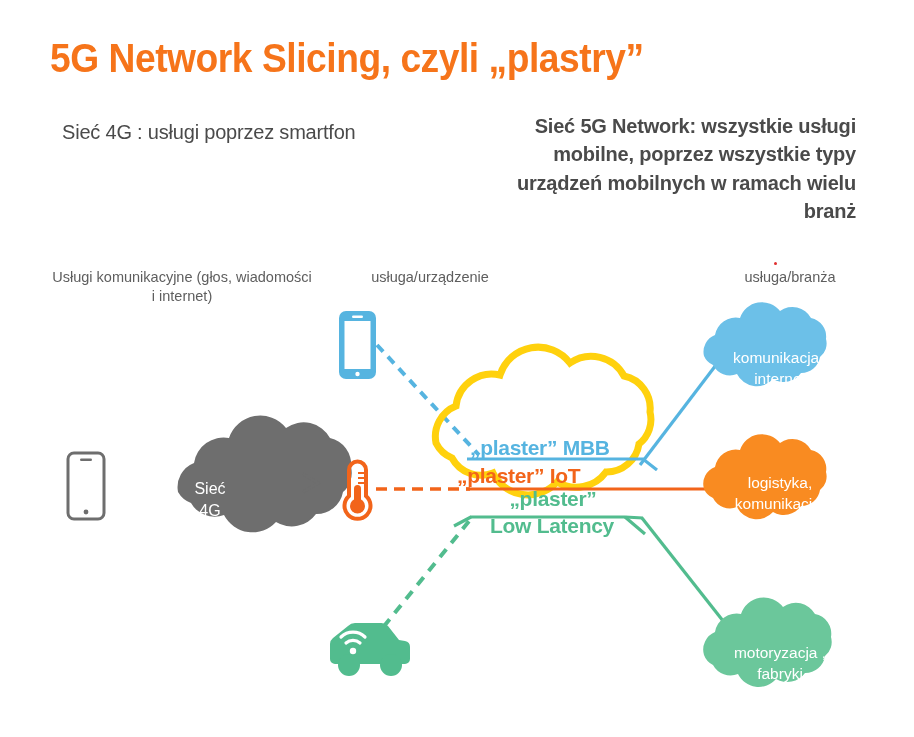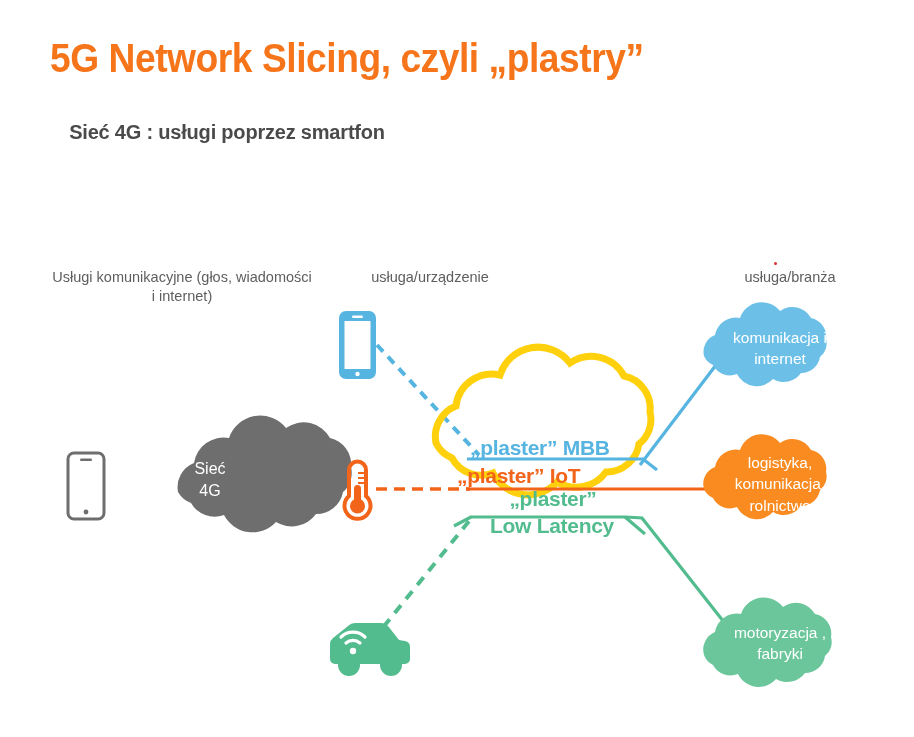--- a/index.html
+++ b/index.html
@@ -36,25 +36,24 @@
     transform-origin: left center;
   }
 
   
   #heading-4g {
     position: absolute;
     left: 62px;
     top: 118px;
     width: 330px;
     font-size: 20px;
-    font-weight: bold;
+    font-weight: normal;
     color: #4A4A4A;
     line-height: 1.45;
     letter-spacing: -0.2px;
-    text-align: center;
   }
   #heading-5g {
     position: absolute;
     left: 490px;
     top: 112px;
     width: 366px;
     font-size: 20px;
     font-weight: bold;
     color: #4A4A4A;
     line-height: 1.42;
@@ -123,39 +122,41 @@
   }
   #slice-ll .ll2 { display: block; margin-left: -2px; }
 
   
   .cloud-text {
     position: absolute;
     color: #ffffff;
     font-size: 15.5px;
     line-height: 1.38;
     text-align: center;
+    margin-top: 20px;
   }
   #text-gray4g {
     left: 150px;
     top: 458px;
     width: 120px;
     font-size: 16px;
   }
   #text-blue   { left: 700px; top: 327px; width: 160px; }
   #text-orange { left: 700px; top: 452px; width: 160px; }
   #text-green  { left: 700px; top: 622px; width: 160px; }
 </style>
 </head>
 <body>
 
 <div class="stage">
 
   <div id="title">5G Network Slicing, czyli „plastry”</div>
 
   <div id="heading-4g">Sieć 4G : usługi poprzez smartfon</div>
+  <div id="heading-5g">Sieć 5G Network: wszystkie usługi mobilne, poprzez wszystkie typy urządzeń mobilnych w ramach wielu branż</div>
 
   <div class="caption" id="caption-left">Usługi komunikacyjne (głos, wiadomości i internet)</div>
   <div class="caption" id="caption-mid">usługa/urządzenie</div>
   <div class="caption" id="caption-right">usługa/branża</div>
   <div class="red-dot"></div>
 
   <svg class="canvas" viewBox="0 0 914 737" xmlns="http://www.w3.org/2000/svg">
 
     <g>
       <rect x="68" y="453" width="36" height="66" rx="6" ry="6" fill="#ffffff" stroke="#6E6E6E" stroke-width="3"></rect>

